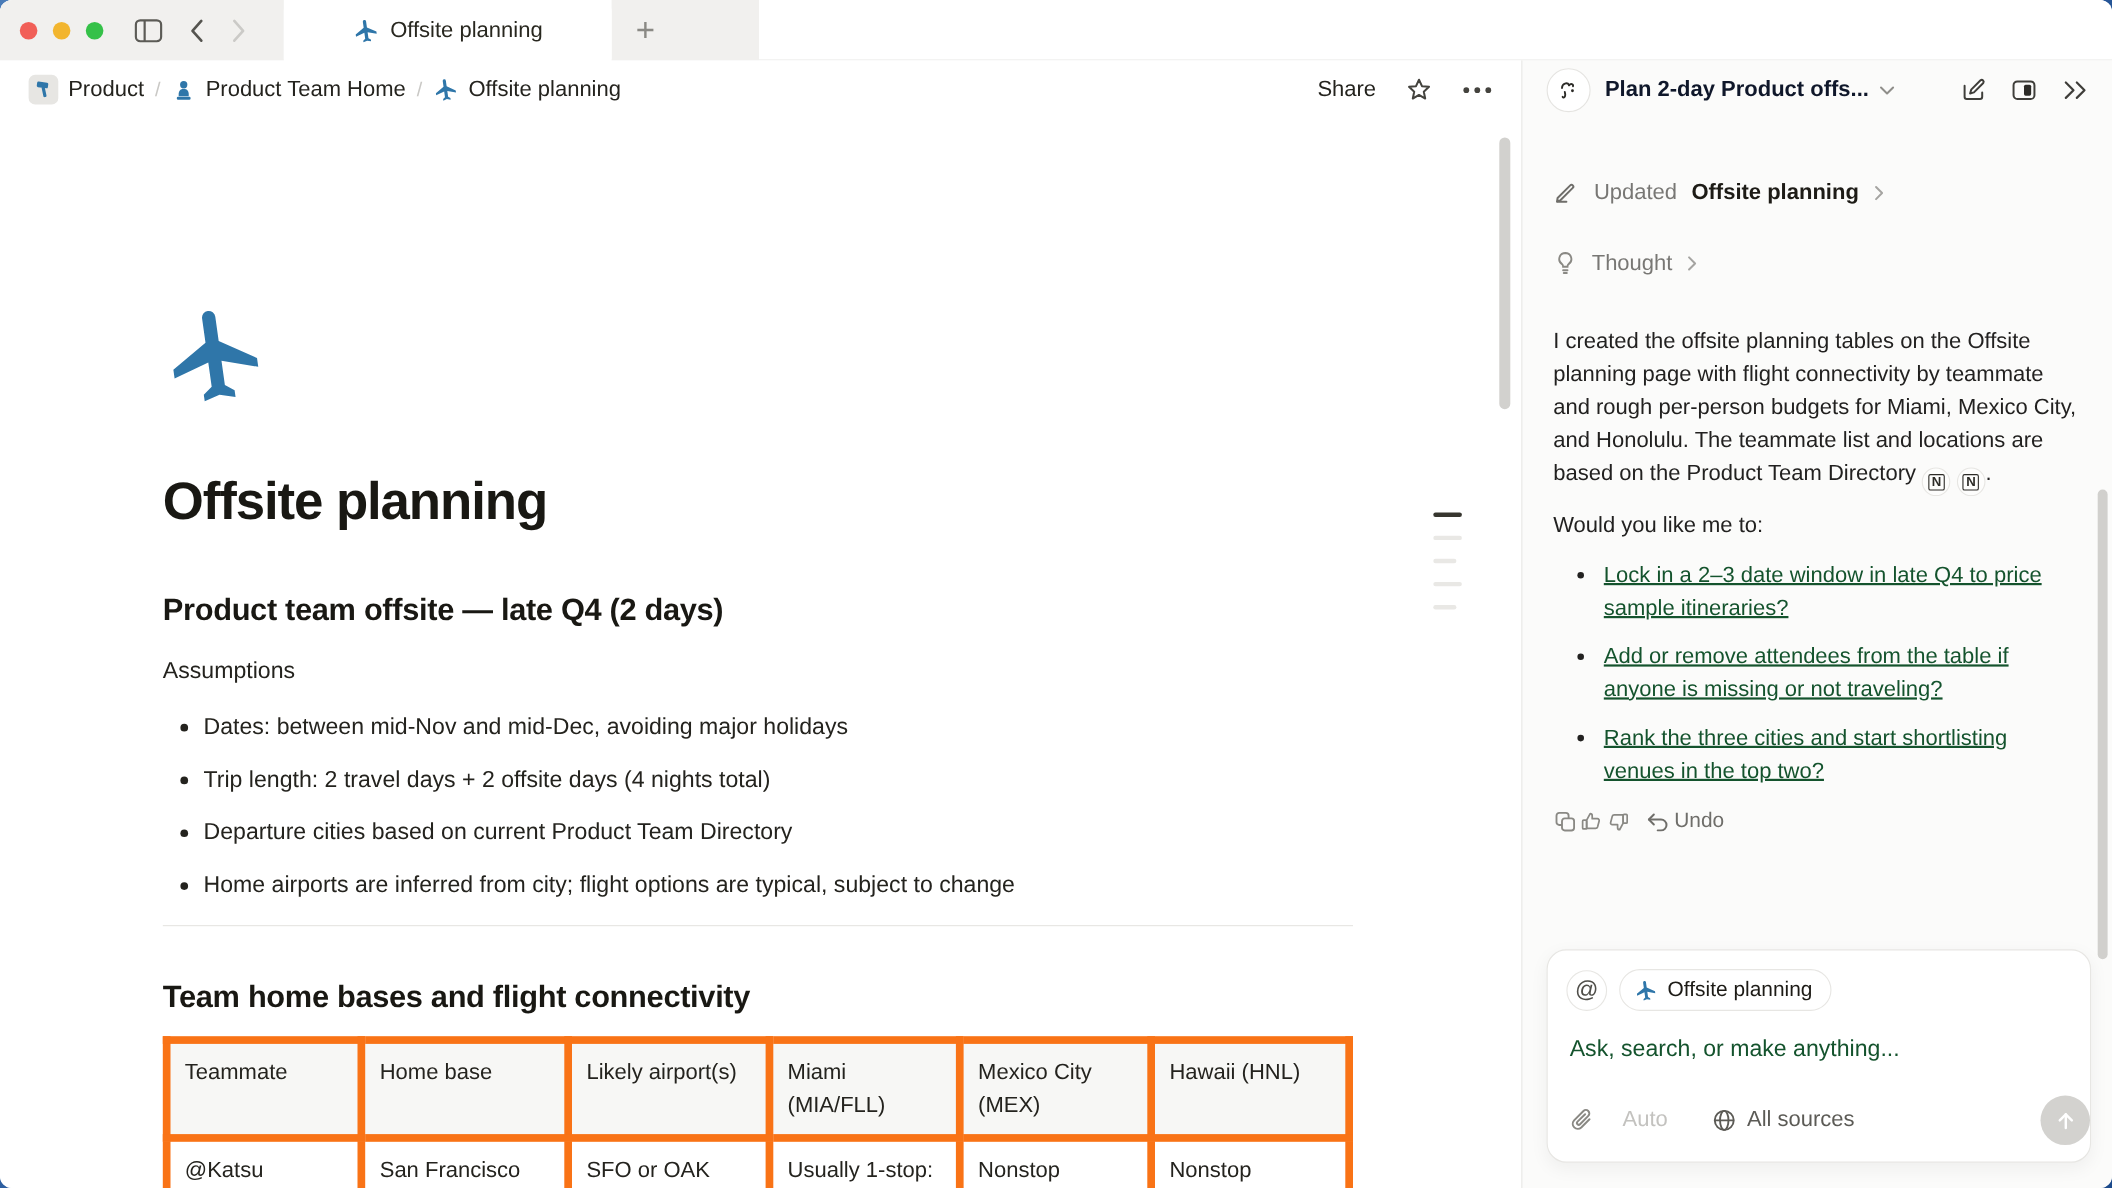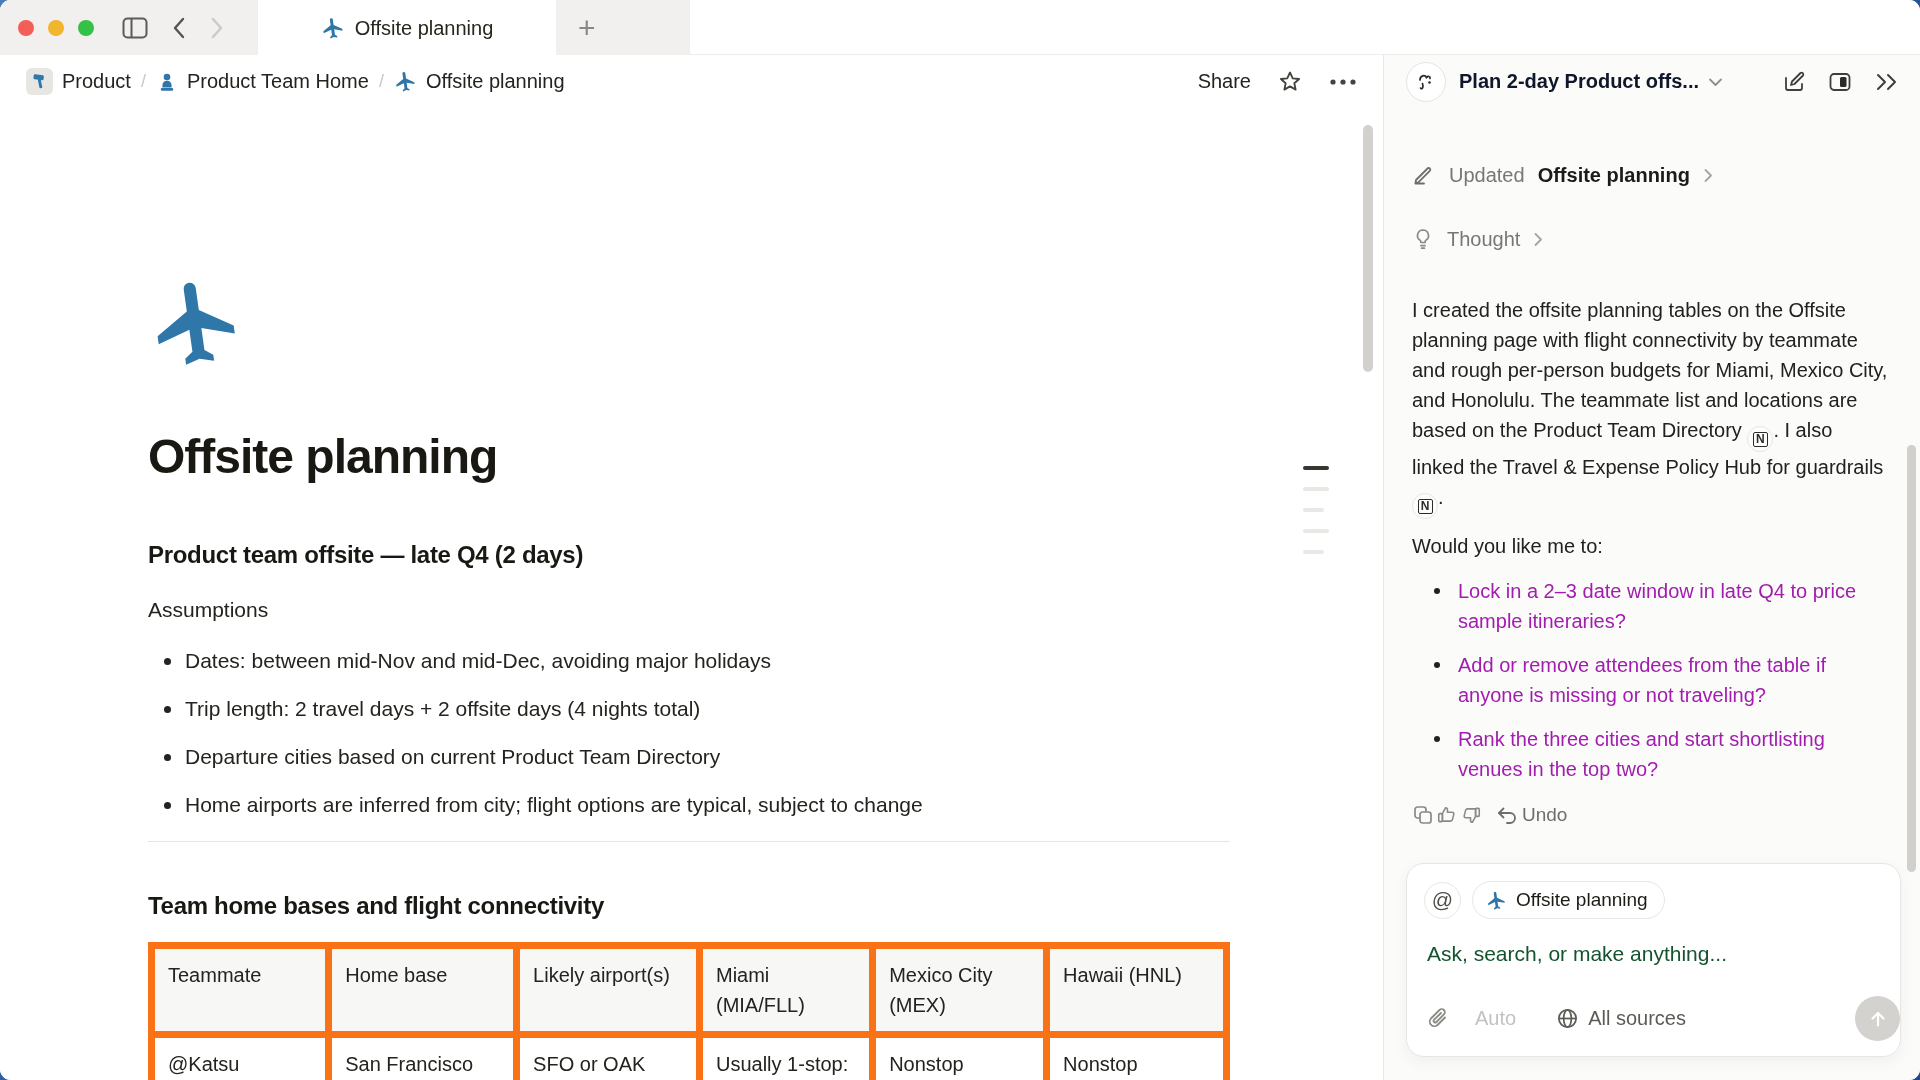--- a/index.html
+++ b/index.html
@@ -42,21 +42,21 @@
   .teamspace-ic { width:27px; height:27px; border-radius:6px; background:#e7e6e3;
                   display:flex; align-items:center; justify-content:center; }
   .doc-header-right { margin-left:auto; display:flex; align-items:center; gap:26px; }
   .share { font-size:20px; color:#24231e; }
 
   
   .doc-body { position:absolute; top:53px; left:0; right:0; bottom:0; overflow:hidden; }
   .doc-content { margin-left:148px; width:1082px; }
   .page-icon { margin-top:166px; width:97px; height:97px; }
   .doc-title { margin-top:56px; font-size:48px; font-weight:700; letter-spacing:-1px; line-height:60px; color:#191813; }
-  .h2 { font-size:24px; font-weight:700; letter-spacing:-0.3px; line-height:36px; color:#191813; }
+  .h2 { font-size:28px; font-weight:700; letter-spacing:-0.3px; line-height:36px; color:#191813; }
   .h2.first { margin-top:50px; }
   .para { margin-top:22px; font-size:21px; line-height:30px; color:#24231e; }
   ul.doc-bullets { margin-top:12px; list-style:none; }
   ul.doc-bullets li { position:relative; padding:9px 0 9px 37px; font-size:21px; line-height:30px; color:#24231e; }
   ul.doc-bullets li:before { content:""; position:absolute; left:16px; top:21px; width:7px; height:7px;
                              border-radius:50%; background:#24231e; }
   .divider { margin-top:12px; height:1px; background:#e6e5e2; width:1082px; }
   .h2.second { margin-top:46px; }
   table.flights { margin-top:18px; border-collapse:collapse; table-layout:fixed; }
   table.flights col.c1{width:178px} table.flights col.c2{width:189px} table.flights col.c3{width:184px}
@@ -88,21 +88,21 @@
   .chat-row .row-target { font-size:20px; font-weight:600; color:#1d1b16; }
   .row-updated { margin-top:47px; }
   .row-thought { margin-top:24px; }
   .chat-p { margin-top:36px; font-size:20px; line-height:30px; color:#222120; }
   .n-badge { display:inline-flex; width:26px; height:26px; border-radius:50%; background:#fdfdfc;
              border:1px solid #e7e6e3; align-items:center; justify-content:center; vertical-align:-6px; }
   .n-badge span { font-size:12px; font-weight:700; color:#2c2b27; border:1.6px solid #2c2b27;
                   border-radius:2px; width:15px; height:15px; display:flex; align-items:center; justify-content:center; }
   .chat-q { margin-top:12px; font-size:20px; line-height:30px; color:#222120; }
   ul.sugg { margin-top:8px; list-style:none; }
-  ul.sugg li { position:relative; padding:7px 0 7px 46px; font-size:20px; line-height:30px; color:#a21caf; }
+  ul.sugg li { position:relative; padding:7px 0 7px 46px; font-size:20px; line-height:30px; color:#14532d;text-decoration:underline; }
   ul.sugg li:before { content:""; position:absolute; left:22px; top:19px; width:6px; height:6px;
                       border-radius:50%; background:#222120; }
   .msg-actions { margin-top:10px; display:flex; align-items:center; gap:2px; height:28px; }
   .msg-actions .gap { width:10px; }
   .undo-label { font-size:19px; color:#6f6e6a; margin-left:2px; }
 
   
   .composer { position:absolute; left:22px; right:19px; bottom:23px; height:194px; background:#fff;
               border:1px solid #e7e6e3; border-radius:18px; box-shadow:0 5px 16px rgba(0,0,0,.05); }
   .composer-top { display:flex; align-items:center; gap:11px; margin:17px 0 0 17px; }
@@ -366,21 +366,21 @@
             <span class="ic">
               <svg width="10" height="15" viewBox="0 0 10 15">
                   <polyline points="2.5,2 8,7.5 2.5,13" fill="none" stroke="#a5a4a1" stroke-width="1.8" stroke-linecap="round" stroke-linejoin="round"></polyline>
                 </svg>
             </span>
           </div>
 
           <div class="chat-p"><span>I created the offsite planning tables on the Offsite planning page with flight connectivity by teammate and rough per-person budgets for Miami, Mexico City, and Honolulu. The teammate list and locations are based on the Product Team Directory</span>
             <span class="n-badge">
                 <span>N</span>
-              </span><span>. I also linked the Travel &amp; Expense Policy Hub for guardrails</span>
+              </span>
             <span class="n-badge">
                 <span>N</span>
               </span><span>.</span></div>
 
           <div class="chat-q">Would you like me to:</div>
 
           <ul class="sugg">
             <li>Lock in a 2–3 date window in late Q4 to price sample itineraries?</li>
             <li>Add or remove attendees from the table if anyone is missing or not traveling?</li>
             <li>Rank the three cities and start shortlisting venues in the top two?</li>

